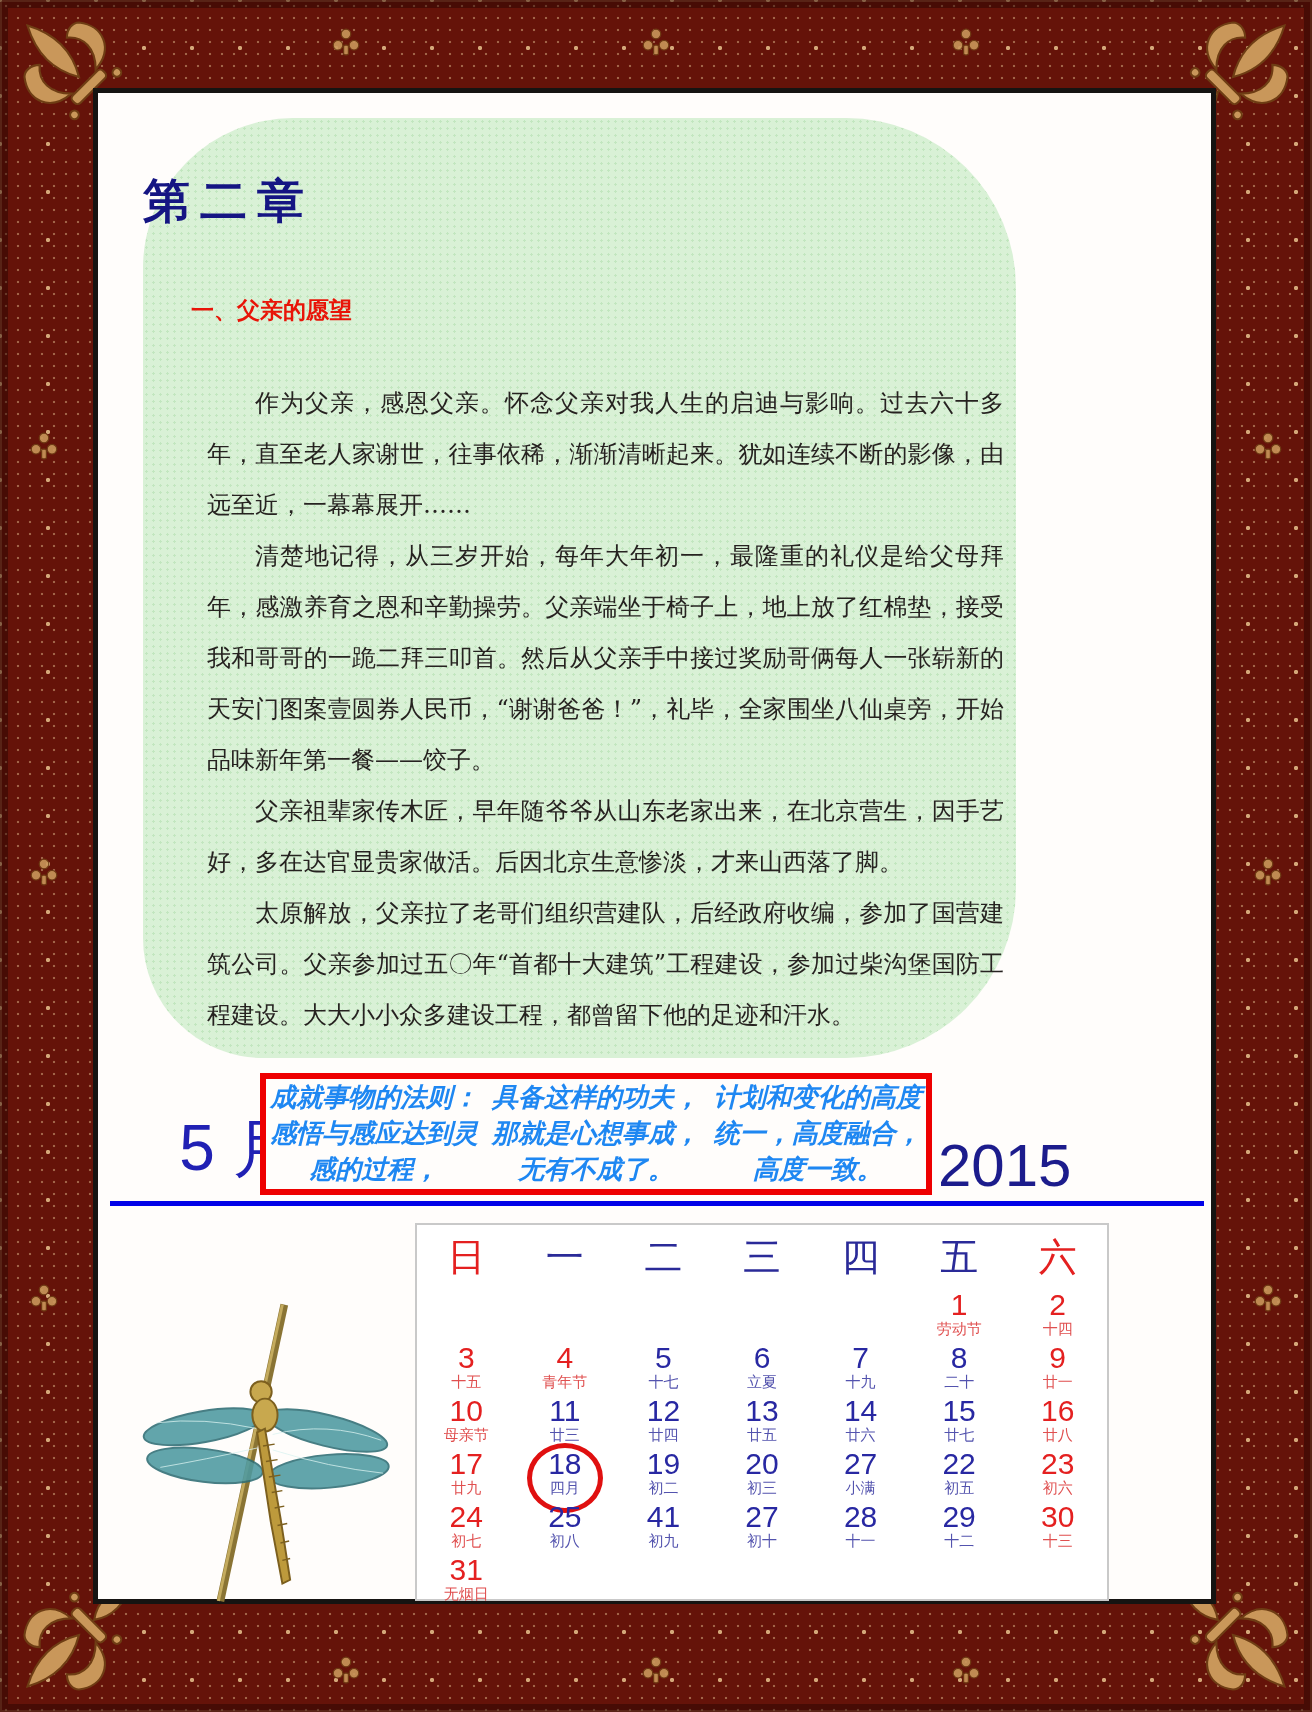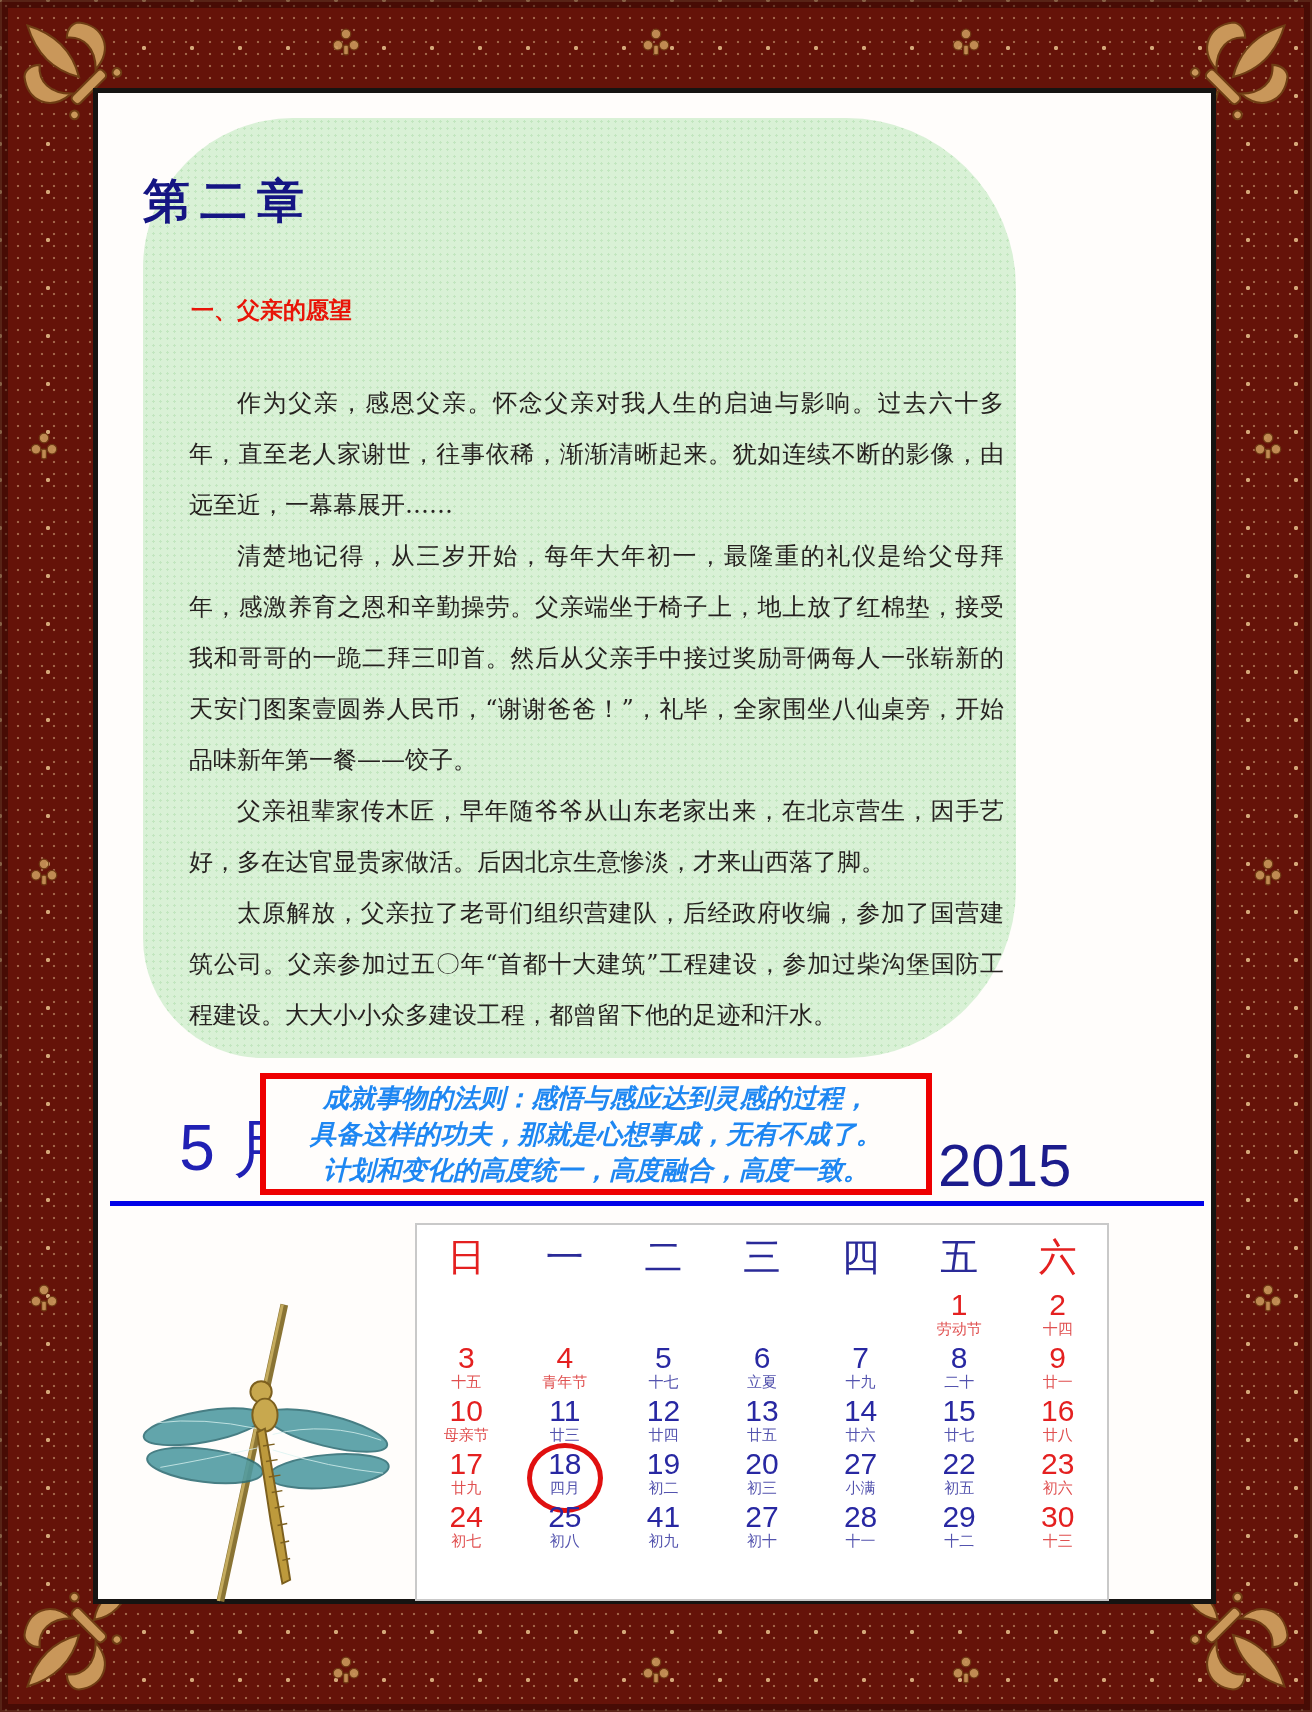--- a/index.html
+++ b/index.html
@@ -32,30 +32,30 @@
   .blob{position:absolute;left:45px;top:25px;width:873px;height:940px;
         background-color:#d9f1d6;
         background-image:radial-gradient(#c2e6bf 1px, transparent 1.3px);
         background-size:7px 7px;
         border-radius:150px 170px 170px 120px;}
   .chapter-title{margin:0;padding-top:52px;text-align:left;
         font-size:47px;font-weight:bold;letter-spacing:10px;color:#151583;
         font-family:"DejaVu Serif",serif;}
   .section-heading{margin:62px 0 10px 48px;font-size:23px;font-weight:bold;
         color:#e81408;font-family:"DejaVu Serif",serif;}
-  .bodytext{margin:52px 12px 0 46px;font-size:24px;line-height:51px;
+  .bodytext{margin:52px 12px 0 64px;font-size:24px;line-height:51px;
         color:#262220;font-family:"DejaVu Serif",serif;text-align:justify;}
   .bodytext p{margin:0;text-indent:2em;}
 
   
   .month{position:absolute;left:25px;top:1012px;width:230px;text-align:center;
         font-size:64px;color:#2121b4;font-family:"Liberation Sans",sans-serif;}
   .quotebox{position:absolute;left:162px;top:980px;width:672px;height:122px;
         border:6px solid #ee0000;box-sizing:border-box;background:#fffdfb;
-        display:flex;flex-direction:column;justify-content:center;}
+        display:flex;flex-direction:row;justify-content:center;}
   .quote-line{text-align:center;font-size:26px;font-weight:bold;font-style:italic;
         color:#1e87f2;line-height:36px;font-family:"DejaVu Serif",serif;}
   .year{position:absolute;left:840px;top:1038px;width:240px;
         font-size:60px;color:#1c1c8c;font-family:"Liberation Sans",sans-serif;}
   .divider{position:absolute;left:12px;top:1108px;width:1094px;height:5px;
         background:#0202e8;}
 
   
   .dragonfly{position:absolute;left:25px;top:1200px;width:280px;height:310px;}
 
@@ -360,17 +360,29 @@
             </div>
             <div class="cal-cell">
               <div class="num">29</div>
               <div class="sub">十二</div>
             </div>
             <div class="cal-cell">
               <div class="num red">30</div>
               <div class="sub red">十三</div>
             </div>
           </div>
+          <div class="cal-row">
+            <div class="cal-cell">
+              <div class="num red">31</div>
+              <div class="sub red">无烟日</div>
+            </div>
+            <div class="cal-cell"></div>
+            <div class="cal-cell"></div>
+            <div class="cal-cell"></div>
+            <div class="cal-cell"></div>
+            <div class="cal-cell"></div>
+            <div class="cal-cell"></div>
+          </div>
         </div>
     </div>
 
   </div>
 </div>
 
 </body></html>

